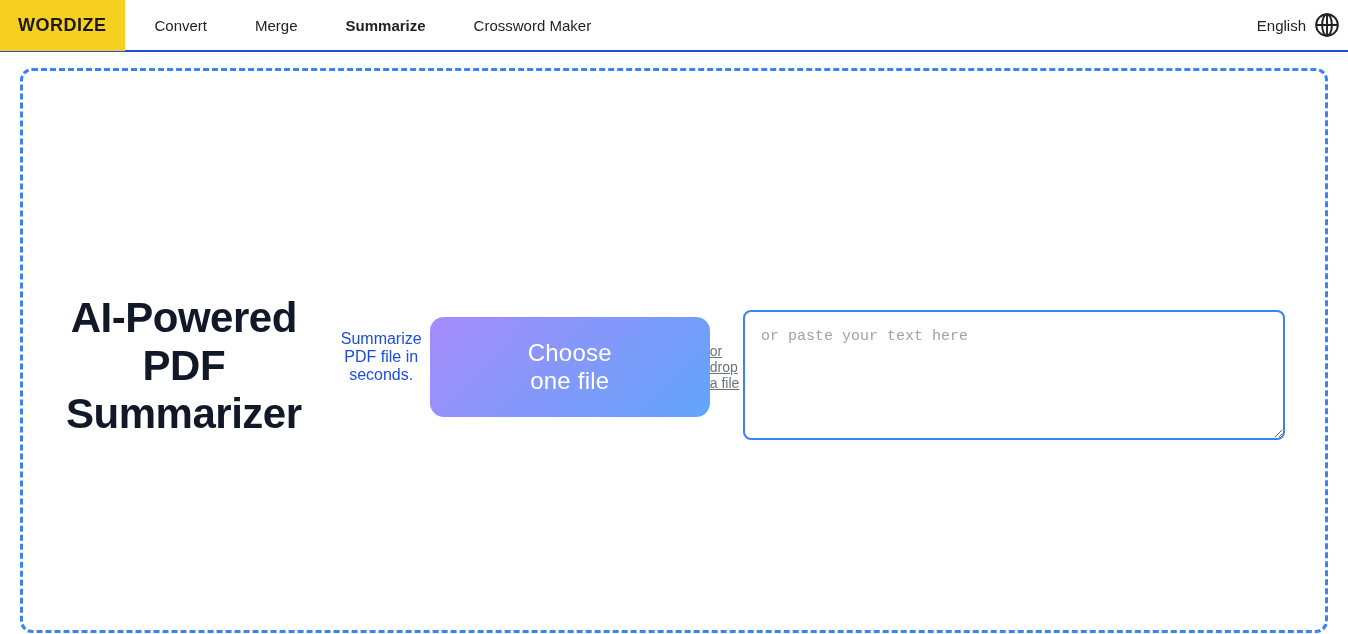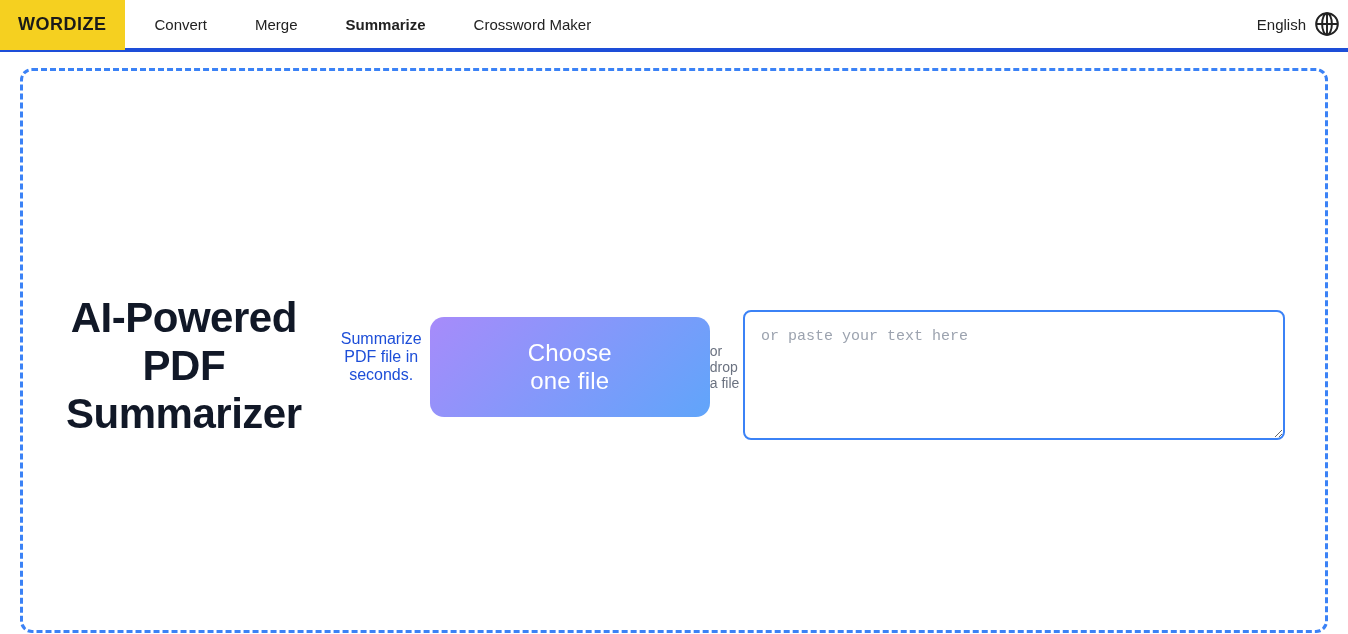--- a/index.html
+++ b/index.html
@@ -14,21 +14,21 @@
       width: 1348px;
       min-height: 634px;
       overflow-x: hidden;
     }
 
     
     .navbar {
       display: flex;
       align-items: center;
       height: 52px;
-      border-bottom: 4px solid #1d4ed8;
+      border-bottom: 2px solid #1d4ed8;
       padding: 0;
     }
 
     .navbar-brand {
       background: #f5d020;
       height: 52px;
       display: flex;
       align-items: center;
       padding: 0 18px;
       font-weight: 900;
@@ -115,20 +115,21 @@
       cursor: pointer;
       margin-bottom: 16px;
       min-width: 280px;
       letter-spacing: 0.2px;
     }
 
     .drop-text {
       font-size: 14px;
       color: #6b7280;
       margin-bottom: 16px;
+      text-decoration: underline;
     }
 
     .paste-textarea {
       width: 100%;
       max-width: 800px;
       min-height: 130px;
       border: 2px solid #3b82f6;
       border-radius: 8px;
       padding: 16px;
       font-size: 15px;

